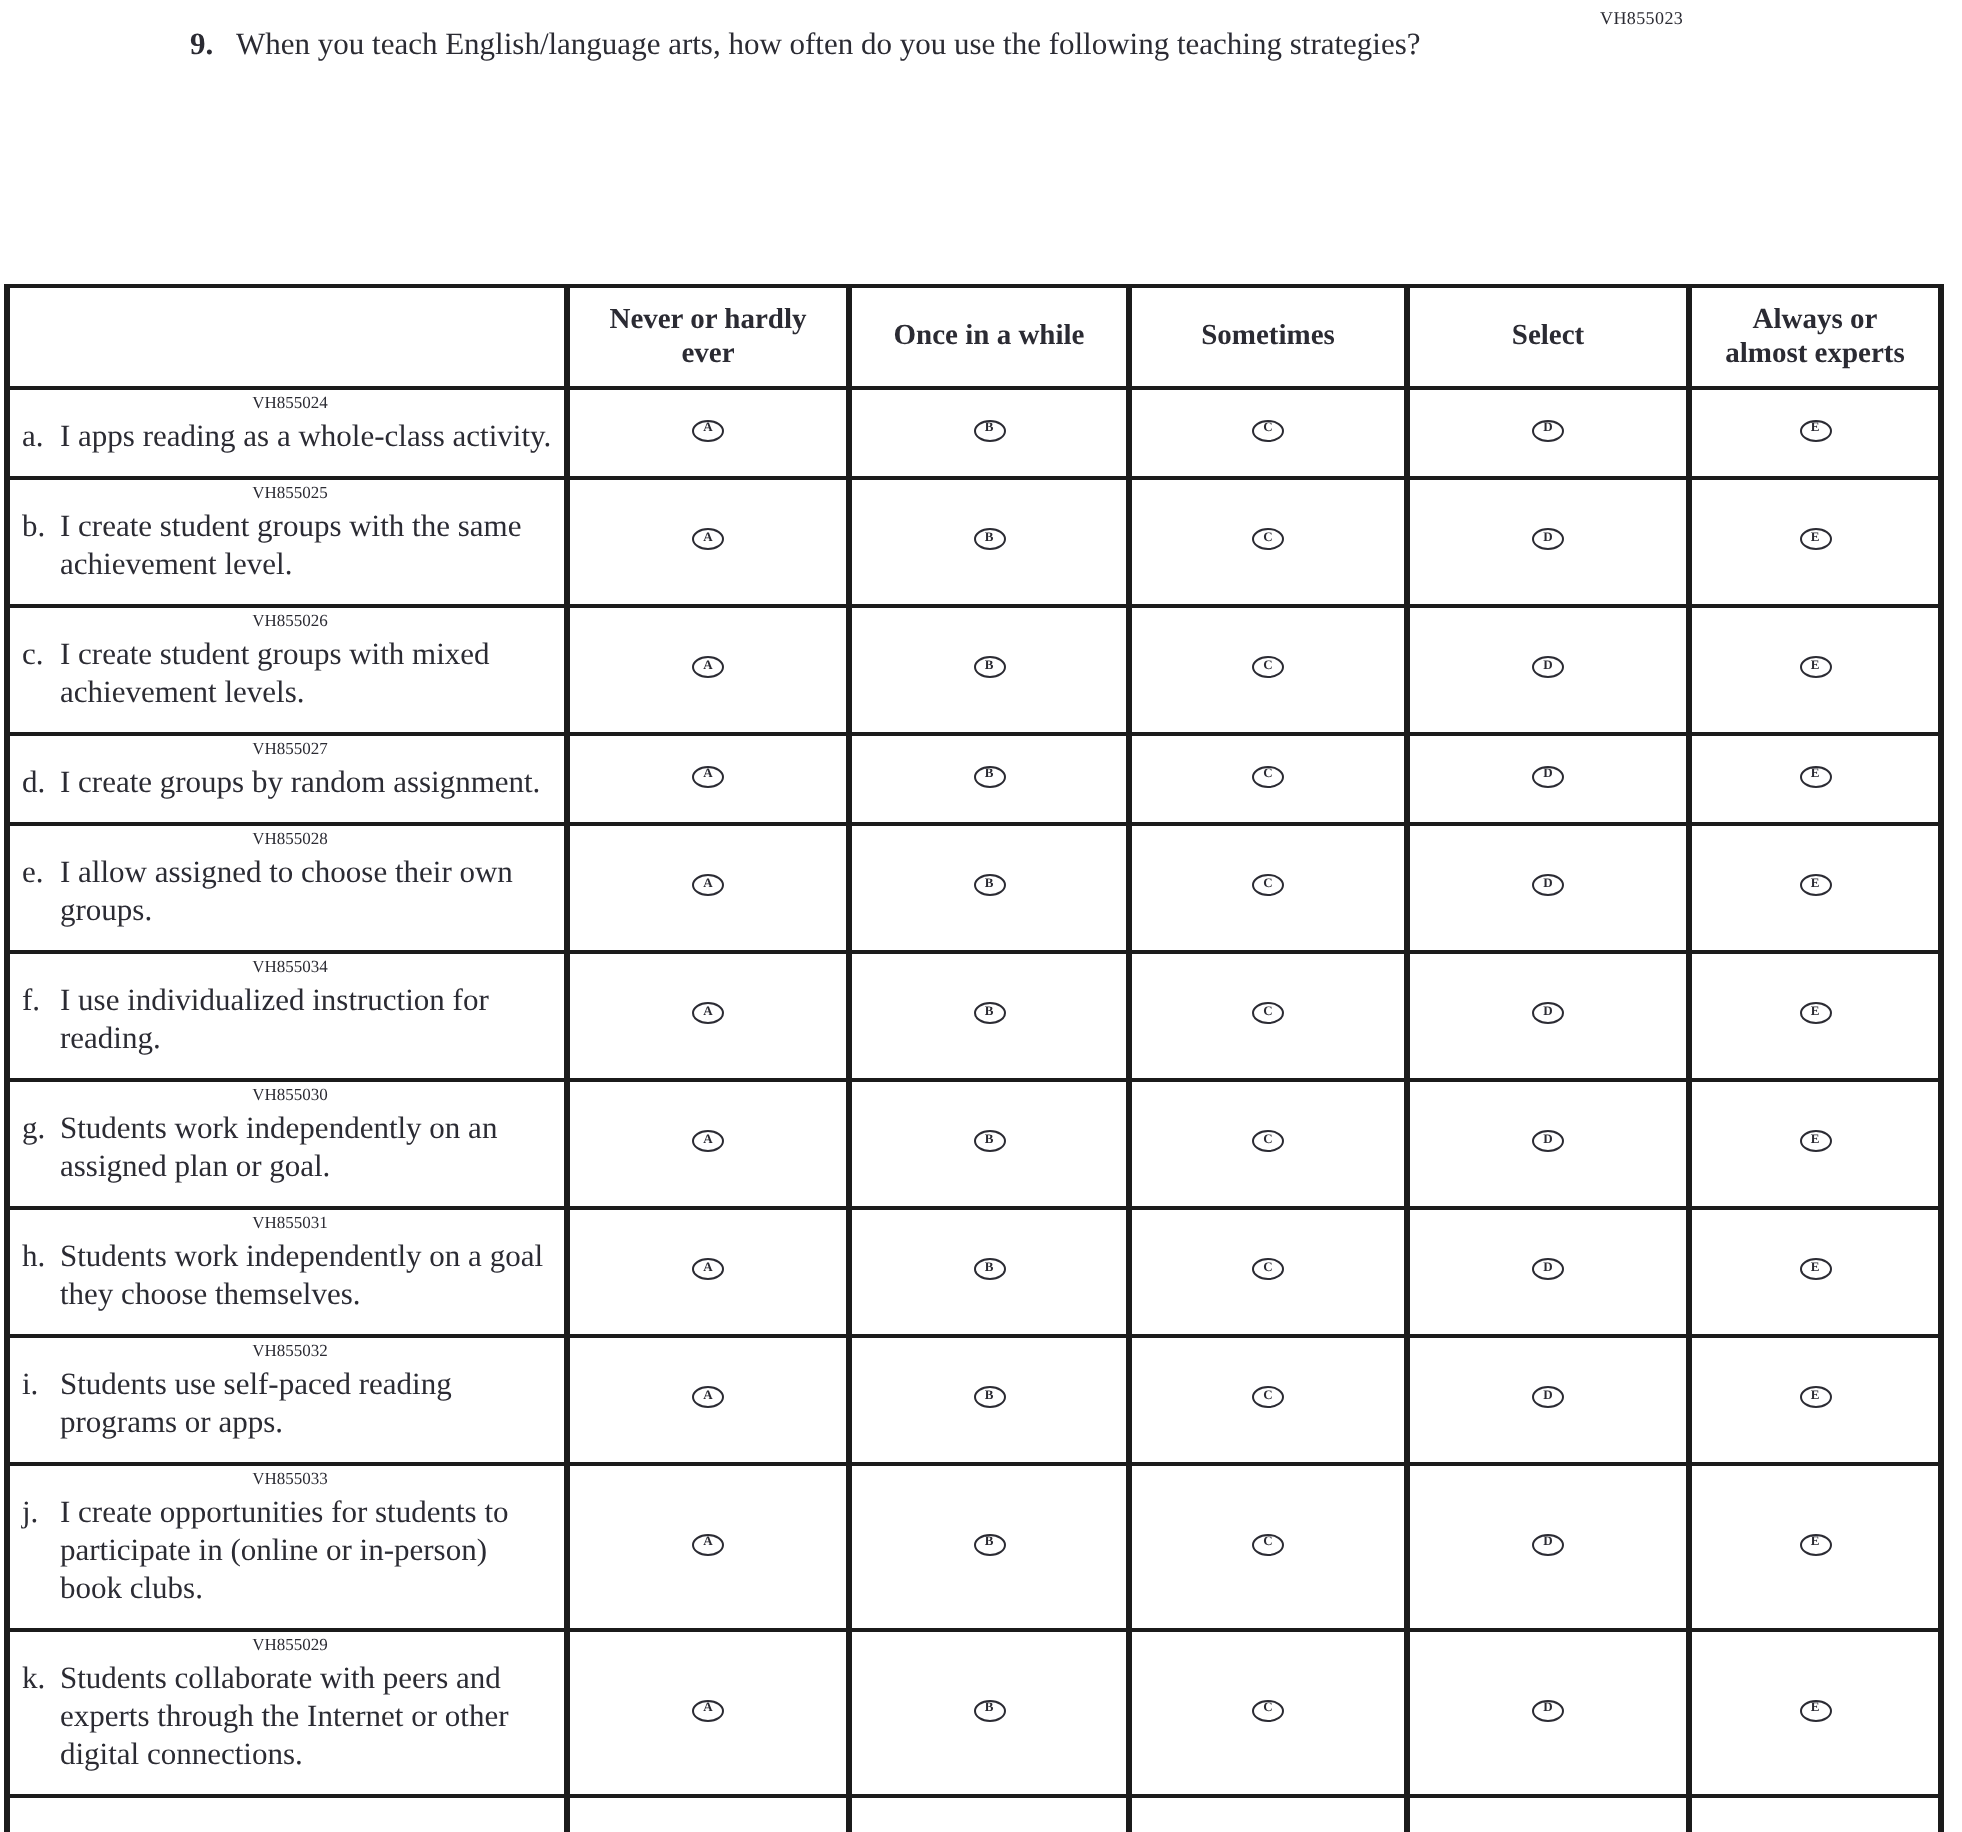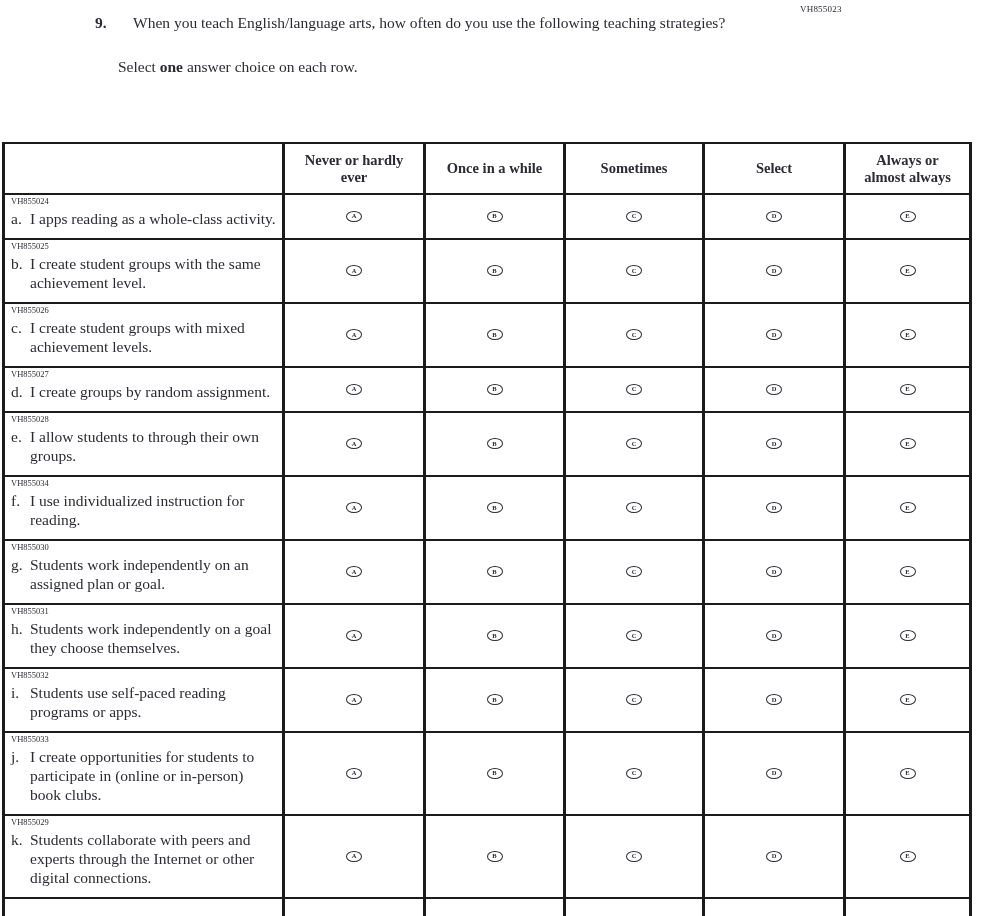--- a/index.html
+++ b/index.html
@@ -19,21 +19,21 @@
   .question-line {
     position:absolute; top:12px; left:95px;
     display:flex;
   }
   .q-number {
     flex:0 0 23px;
     font-weight:bold; font-size:15.5px; line-height:21px;
   }
   .q-text {
     width:628px;
-    font-size:15.5px; line-height:21px;margin-left:15px;
+    font-size:15.5px; line-height:21px;
   }
   .instruction {
     position:absolute; top:57px; left:118px;
     font-size:15.5px; line-height:20px;
   }
   table.survey {
     position:absolute; top:98px; left:2px;
     width:967px;
     border-collapse:collapse;
     table-layout:fixed;
@@ -53,21 +53,21 @@
     height:51px;
     font-weight:bold; font-size:14.5px; line-height:17px;
     text-align:center; vertical-align:middle;
     padding:0 10px;
   }
   .item-cell {
     vertical-align:top;
     padding:1px 2px 10px 6px;
   }
   .row-code {
-    text-align:left;
+    text-align:center;
     font-size:8.5px; line-height:10px;
     margin-bottom:3px;
     padding-right:1px;
   }
   .item-line { display:flex; font-size:15.5px; line-height:19px; }
   .row-letter { flex:0 0 19px; }
   .row-text  { flex:0 1 auto; max-width:247px; }
   .answer-cell { text-align:center; vertical-align:middle; }
   .oval {
     display:inline-block;
@@ -89,39 +89,38 @@
 
 <div class="page">
 
   <span class="form-code">VH855023</span>
 
   <div class="question-line">
     <span class="q-number">9.</span>
     <div class="q-text">When you teach English/language arts, how often do you use the following teaching strategies?</div>
   </div>
 
-  <div class="instruction"><span>Select </span><b>one</b><span> answer choice on each row.</span></div>
 
   <table class="survey">
     <colgroup>
       <col class="c-item">
         <col class="c-opt1">
         <col class="c-opt2">
         <col class="c-opt3">
         <col class="c-opt4">
         <col class="c-opt5">
     </colgroup>
     <thead>
       <tr>
         <th class="stub"></th>
       <th>Never or hardly ever</th>
           <th>Once in a while</th>
           <th>Sometimes</th>
           <th>Select</th>
-          <th>Always or almost always</th>
+          <th>Always or almost experts</th>
         </tr>
     </thead>
     <tbody>
 
   <tr>
     <td class="item-cell">
       <div class="row-code">VH855024</div>
       <div class="item-line">
         <span class="row-letter">a.</span>
         <span class="row-text">I apps reading as a whole-class activity.</span>
@@ -177,21 +176,21 @@
           <td class="answer-cell"><span class="oval"><span class="oval-letter">C</span></span></td>
           <td class="answer-cell"><span class="oval"><span class="oval-letter">D</span></span></td>
           <td class="answer-cell"><span class="oval"><span class="oval-letter">E</span></span></td>
         </tr>
 
   <tr>
     <td class="item-cell">
       <div class="row-code">VH855028</div>
       <div class="item-line">
         <span class="row-letter">e.</span>
-        <span class="row-text">I allow students to through their own groups.</span>
+        <span class="row-text">I allow assigned to choose their own groups.</span>
       </div>
     </td>
   <td class="answer-cell"><span class="oval"><span class="oval-letter">A</span></span></td>
           <td class="answer-cell"><span class="oval"><span class="oval-letter">B</span></span></td>
           <td class="answer-cell"><span class="oval"><span class="oval-letter">C</span></span></td>
           <td class="answer-cell"><span class="oval"><span class="oval-letter">D</span></span></td>
           <td class="answer-cell"><span class="oval"><span class="oval-letter">E</span></span></td>
         </tr>
 
   <tr>

